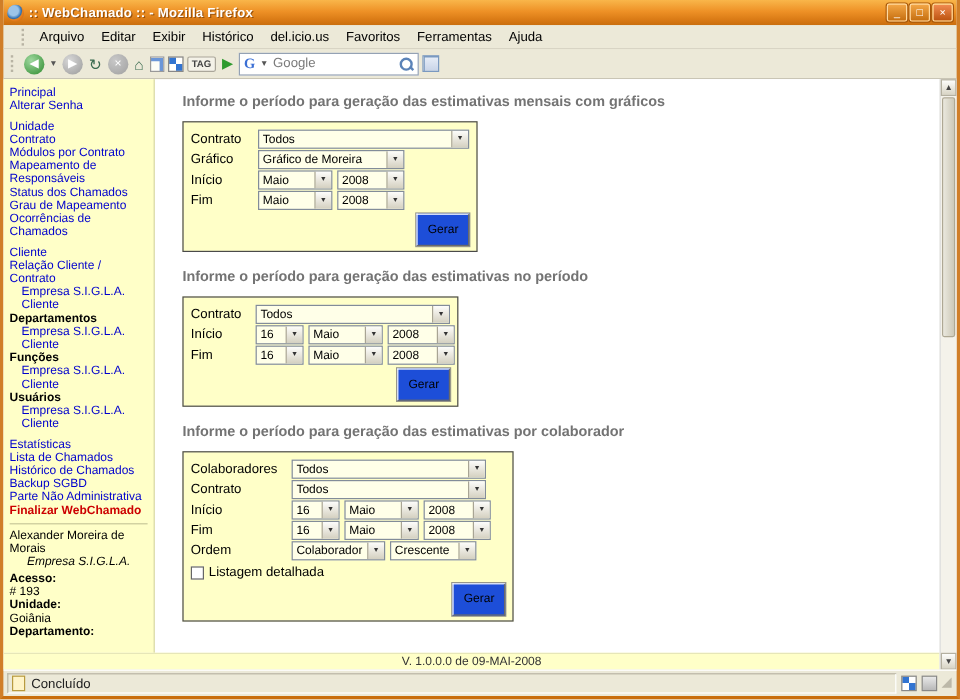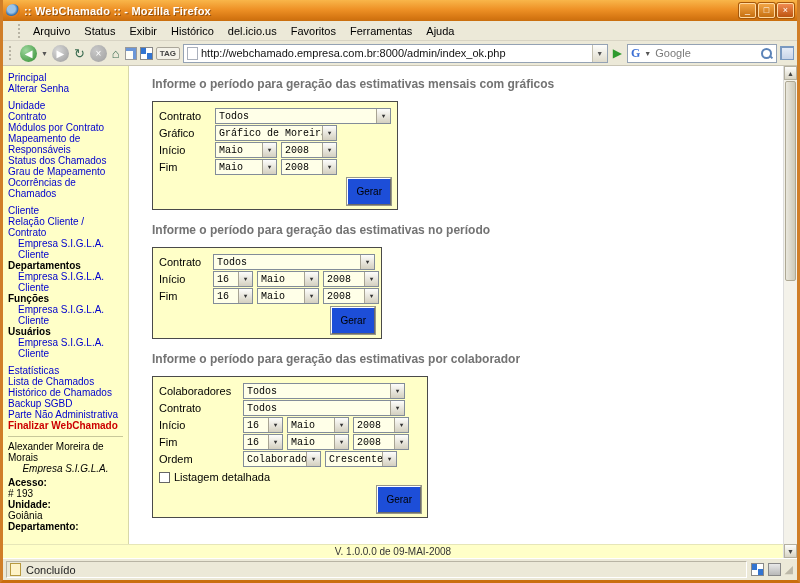--- a/index.html
+++ b/index.html
@@ -78,21 +78,21 @@
   .u-company{font-style:italic;text-align:center;margin-bottom:3px;}
   .u-label{font-weight:bold;}
 
   .main{flex:1;background:#fff;padding:7px 8px;overflow:hidden;}
   .form-title{font-size:12px;font-weight:bold;color:#737373;margin:4px 0 10px 0;}
   .fbox{border:1px solid #4A4A4A;background:#FFFFC8;padding:5px 6px 4px 6px;margin-bottom:13px;}
   .frow{display:flex;align-items:center;margin:1px 0;gap:4px;}
   .flabel{font-size:11px;color:#000;flex-shrink:0;}
   .lw52{width:52px;}.lw50{width:50px;}.lw80{width:80px;}
   .sel{height:16px;background:#FFFFE8;border:1px solid #828C99;display:inline-flex;align-items:center;
-    justify-content:space-between;padding-left:3px;overflow:hidden;flex-shrink:0;font-family:Liberation Mono, monospace;}
+    justify-content:space-between;padding-left:3px;overflow:hidden;flex-shrink:0;}
   .selv{font-size:10px;color:#000;white-space:nowrap;overflow:hidden;}
   .selb{flex:0 0 14px;height:14px;background:linear-gradient(#FDFDFB,#D4D0C0);border-left:1px solid #A8A494;
     color:#333;font-size:6px;display:flex;align-items:center;justify-content:center;}
   .w176{width:176px;}.w162{width:162px;}.w122{width:122px;}.w62{width:62px;}.w56{width:56px;}
   .w40{width:40px;}.w78{width:78px;}.w72{width:72px;}
   .gerar-row{display:flex;justify-content:flex-end;margin-top:3px;}
   .gerar{font-family:inherit;font-size:10px;padding:7px 8px;background:#1d4ed8;border:1px solid;
     border-color:#FFF #6A6A6A #6A6A6A #FFF;box-shadow:0 0 0 1px #96968A;}
   .checkbox{width:11px;height:11px;background:#fff;border:1px solid #666;display:inline-block;flex:0 0 11px;}
   .chk-label{font-size:11px;}
@@ -129,45 +129,40 @@
     <span class="winbtns">
       <span class="winbtn" data-interactable="true">_</span>
       <span class="winbtn" data-interactable="true">□</span>
       <span class="winbtn close" data-interactable="true">×</span>
     </span>
   </div>
 
   <div class="menubar" data-interactable="false">
     <span class="grip" data-interactable="false"></span>
     <span class="menu-item" data-interactable="true">Arquivo</span>
-    <span class="menu-item" data-interactable="true">Status</span>
+    <span class="menu-item" data-interactable="true">Editar</span>
     <span class="menu-item" data-interactable="true">Exibir</span>
     <span class="menu-item" data-interactable="true">Histórico</span>
     <span class="menu-item" data-interactable="true">del.icio.us</span>
     <span class="menu-item" data-interactable="true">Favoritos</span>
     <span class="menu-item" data-interactable="true">Ferramentas</span>
     <span class="menu-item" data-interactable="true">Ajuda</span>
   </div>
 
   <div class="toolbar" data-interactable="false">
     <span class="grip" data-interactable="false"></span>
     <span class="nav-circle back" data-interactable="true">◀</span>
     <span class="chev" data-interactable="true">▼</span>
     <span class="nav-circle forward" data-interactable="true">▶</span>
     <span class="glyph-btn" data-interactable="true">↻</span>
     <span class="nav-circle stop" data-interactable="true">×</span>
     <span class="glyph-btn" data-interactable="true">⌂</span>
     <span class="post-icon" data-interactable="true"></span>
     <span class="delicious" data-interactable="true"></span>
     <span class="tag-chip" data-interactable="true">TAG</span>
-    <span class="urlbar" data-interactable="true">
-      <span class="favicon" data-interactable="false"></span>
-      <span class="url-text" data-interactable="false">http://webchamado.empresa.com.br:8000/admin/index_ok.php</span>
-      <span class="url-drop" data-interactable="true">▼</span>
-    </span>
     <span class="go" data-interactable="true">▶</span>
     <span class="searchbox" data-interactable="true">
       <span class="g-icon" data-interactable="false">G</span>
       <span class="chev" data-interactable="true">▼</span>
       <span class="search-text" data-interactable="false">Google</span>
       <span class="mag" data-interactable="true"></span>
     </span>
     <span class="grid-icon" data-interactable="true"></span>
   </div>
 

